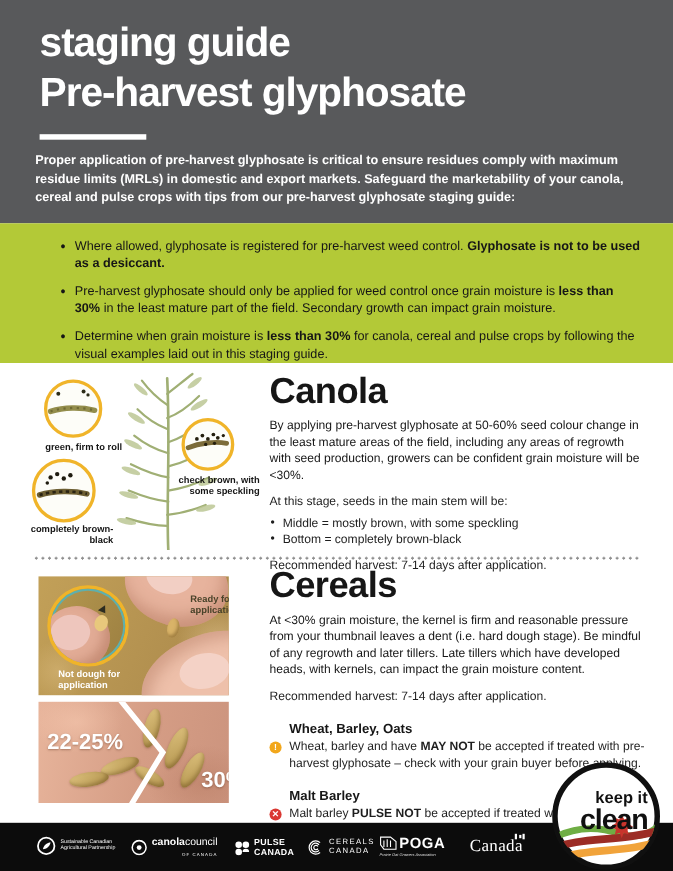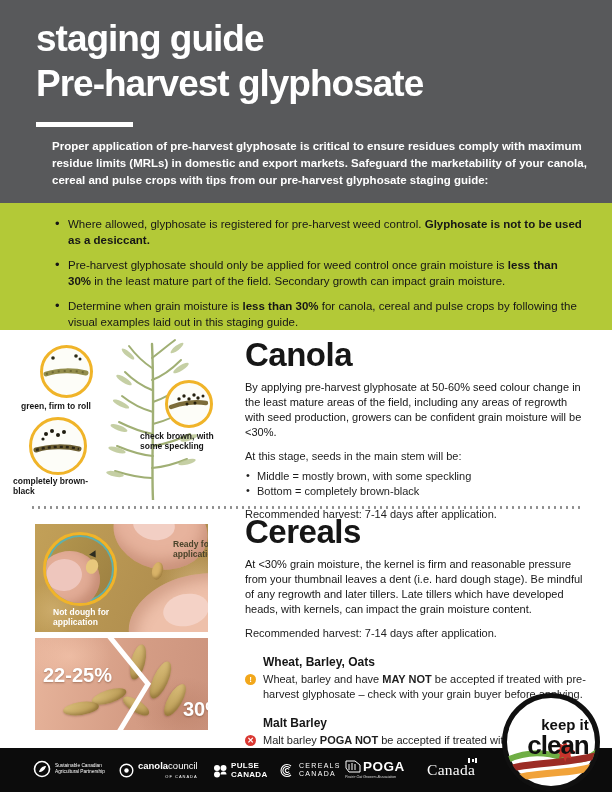--- a/index.html
+++ b/index.html
@@ -5,41 +5,41 @@
   html,body{margin:0;padding:0;background:#e8e8e8;}
   *{box-sizing:border-box;}
   .page{position:relative;width:612px;height:792px;margin:0 auto;background:#ffffff;
         font-family:"Liberation Sans",sans-serif;color:#1e1e1e;overflow:hidden;}
 
   
   .hdr{position:absolute;top:0;left:0;width:612px;height:203px;background:#58595b;}
   .hdr-title{position:absolute;left:36px;top:16px;margin:0;color:#fff;font-size:37px;
              line-height:45px;font-weight:bold;letter-spacing:-1px;}
   .hdr-rule{position:absolute;left:36px;top:122px;width:97px;height:5px;background:#fff;}
-  .hdr-intro{position:absolute;left:52px;top:138px;width:545px;margin:0;color:#fff;
+  .hdr-intro{position:absolute;left:32px;top:138px;width:545px;margin:0;color:#fff;
              font-weight:bold;font-size:11.5px;line-height:17px;}
 
   
   .keypoints{position:absolute;top:203px;left:0;width:612px;height:127px;background:#b3c937;
              padding:14px 30px 0 55px;}
   .kp-item{position:relative;margin:0 0 10px 0;padding-left:13px;font-size:11.5px;
            line-height:15.5px;color:#161616;}
   .kp-item::before{content:"\2022";position:absolute;left:0;top:-1px;font-size:13px;}
   .kp-item strong{font-weight:bold;}
 
   
   .canola-fig{position:absolute;left:0;top:336px;width:245px;height:168px;}
   .plant-svg{position:absolute;left:95px;top:2px;}
   .callout{position:absolute;border-radius:50%;background:#fdfdf8;border:3.5px solid #f0b429;
            overflow:hidden;}
   .co1{left:40px;top:9px;width:53px;height:53px;}
   .co2{left:29px;top:81px;width:58px;height:58px;}
   .co3{left:165px;top:44px;width:48px;height:48px;}
   .co-label{position:absolute;font-size:8.5px;font-weight:bold;line-height:9.5px;
-            text-align:left;color:#161616;}
+            text-align:right;color:#161616;}
   .col1{left:21px;top:66px;width:90px;}
   .col3{left:140px;top:96px;width:96px;}
   .col2{left:13px;top:141px;width:90px;}
 
   .canola-text{position:absolute;left:245px;top:338px;width:342px;}
   .sec-title{margin:0;font-size:33px;line-height:34px;font-weight:bold;letter-spacing:-0.5px;
              color:#161616;}
   .body-p{margin:8px 0 0 0;font-size:11px;line-height:15px;color:#161616;}
   .stage-intro{margin:9px 0 0 0;font-size:11px;line-height:15px;}
   .stage-list{margin:5px 0 0 0;padding:0;list-style:none;}
@@ -269,21 +269,21 @@
     <p class="body-p">At &lt;30% grain moisture, the kernel is firm and reasonable pressure from your thumbnail leaves a dent (i.e. hard dough stage). Be mindful of any regrowth and later tillers. Late tillers which have developed heads, with kernels, can impact the grain moisture content.</p>
     <p class="harvest">Recommended harvest: 7-14 days after application.</p>
 
     <h3 class="sub-head">Wheat, Barley, Oats</h3>
     <p class="flag-item">
       <span class="flag-icon icon-warn">!</span><span>Wheat, barley and have </span><strong>MAY NOT</strong><span> be accepted if treated with pre-harvest glyphosate – check with your grain buyer before applying.</span>
     </p>
 
     <h3 class="sub-head">Malt Barley</h3>
     <p class="flag-item">
-      <span class="flag-icon icon-stop">✕</span><span>Malt barley </span><strong>POGA NOT</strong><span> be accepted if treated with pre-harvest glyphosate.</span>
+      <span class="flag-icon icon-stop">✕</span><span>Malt barley </span><strong>PULSE NOT</strong><span> be accepted if treated with pre-harvest glyphosate.</span>
     </p>
   </section>
 
   <div class="kic">
     <svg width="100" height="100" viewBox="0 0 100 100">
       <defs>
           <clipPath id="kicClip">
             <circle cx="50" cy="50" r="45"></circle>
           </clipPath>
         </defs>

